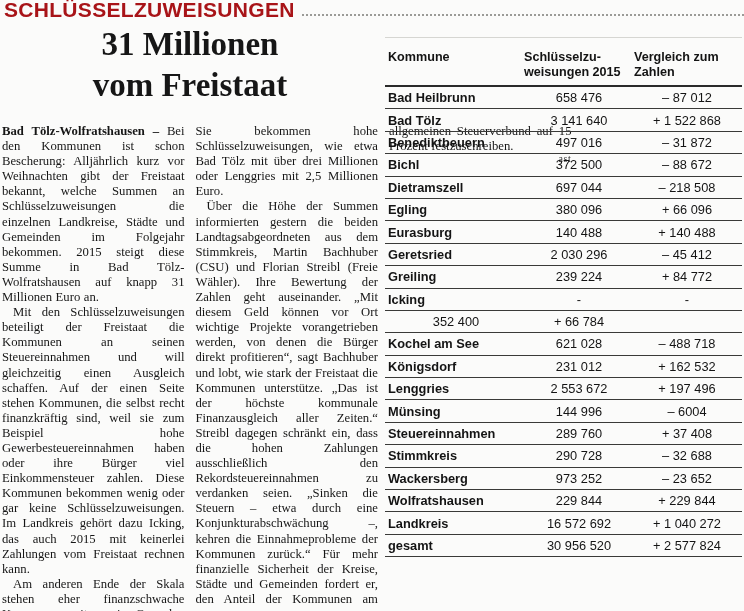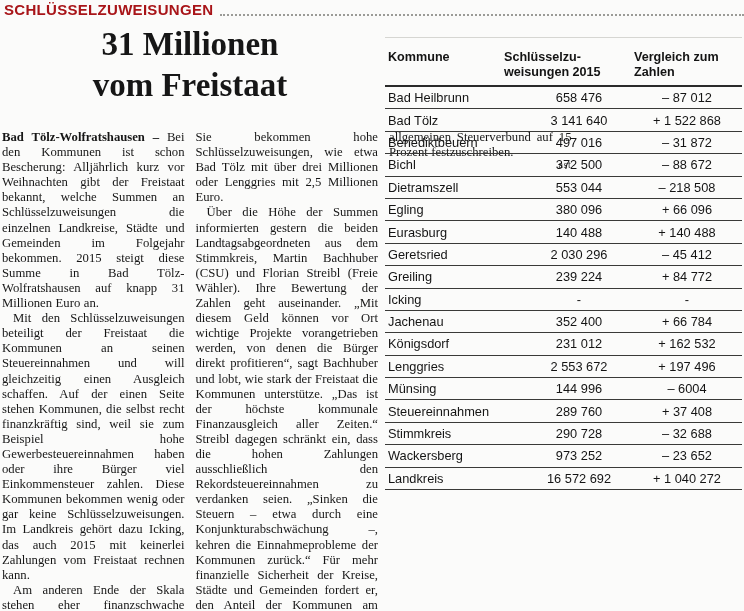--- a/index.html
+++ b/index.html
@@ -2,43 +2,43 @@
 <html><head>
 <meta charset="utf-8">
 <style>
   * { margin:0; padding:0; box-sizing:border-box; }
   html,body { width:744px; height:611px; }
   body { background:#fbfbfa; font-family:"Liberation Sans", sans-serif; color:#141414; overflow:hidden; }
   .page { position:relative; width:744px; height:611px; }
 
   
   .kicker-row { position:absolute; left:4px; top:1px; right:0; display:flex; align-items:flex-end; height:18px; }
-  .kicker { font-family:"Liberation Sans", sans-serif; font-weight:700; font-size:15px; letter-spacing:.3px; color:#a81418; line-height:18px; white-space:nowrap; }
+  .kicker { font-family:"Liberation Sans", sans-serif; font-weight:700; font-size:21px; letter-spacing:.3px; color:#a81418; line-height:18px; white-space:nowrap; }
   .dotted-rule { flex:1; border-top:2px dotted #9b9b97; margin-left:7px; margin-bottom:3px; height:0; }
 
   
   .article { position:absolute; left:2px; top:24px; width:376px; }
-  .headline { font-family:"Liberation Serif", serif; font-weight:700; color:#161616; text-align:center; font-size:33px; line-height:41px; margin-bottom:24px; }
+  .headline { font-family:"Liberation Serif", serif; font-weight:700; color:#161616; text-align:center; font-size:33px; line-height:41px; margin-bottom:18px; }
   .headline .hl { display:block; }
   .article-body { height:506px; column-count:2; column-gap:11px; column-fill:auto;
     font-family:"Liberation Serif", serif; font-size:12.7px; line-height:15.1px;
     text-align:justify; color:#161616; word-spacing:.4px; }
   .article-body p { margin:0; }
   .article-body p + p { text-indent:11px; }
   .dateline { font-weight:700; }
   .byline { float:right; font-size:10px; letter-spacing:.6px; color:#333; margin-top:12px; }
 
   
   .alloc-table { position:absolute; left:385px; top:37px; width:357px; border-top:1px solid #d6d6d2; }
   .thead { display:grid; grid-template-columns:1fr 110px 106px; align-items:start; padding:12px 2px 5px 3px;
-    border-bottom:2px solid #2a2a2a; font-weight:700; font-size:12.6px; line-height:15px;gap:20px; }
+    border-bottom:2px solid #2a2a2a; font-weight:700; font-size:12.6px; line-height:15px; }
   .thead .hcell span { display:block; }
   .trow { display:grid; grid-template-columns:1fr 110px 106px; align-items:center; height:22.4px;
     border-bottom:1px solid #3a3a38; padding:0 2px 0 3px; font-size:12.8px; }
-  .tc.name { font-weight:400; white-space:nowrap; }
+  .tc.name { font-weight:700; white-space:nowrap; }
   .tc.num { text-align:center; white-space:nowrap; font-weight:400; }
 </style>
 </head>
 <body>
 
 <div class="page">
 
   <header class="kicker-row">
     <span class="kicker">SCHLÜSSELZUWEISUNGEN</span>
     <span class="dotted-rule"></span>
@@ -85,21 +85,21 @@
           <div class="tc num">497 016</div>
           <div class="tc num">– 31 872</div>
         </div>
         <div class="trow">
           <div class="tc name">Bichl</div>
           <div class="tc num">372 500</div>
           <div class="tc num">– 88 672</div>
         </div>
         <div class="trow">
           <div class="tc name">Dietramszell</div>
-          <div class="tc num">553 044</div>
+          <div class="tc num">697 044</div>
           <div class="tc num">– 218 508</div>
         </div>
         <div class="trow">
           <div class="tc name">Egling</div>
           <div class="tc num">380 096</div>
           <div class="tc num">+ 66 096</div>
         </div>
         <div class="trow">
           <div class="tc name">Eurasburg</div>
           <div class="tc num">140 488</div>
@@ -114,23 +114,27 @@
           <div class="tc name">Greiling</div>
           <div class="tc num">239 224</div>
           <div class="tc num">+ 84 772</div>
         </div>
         <div class="trow">
           <div class="tc name">Icking</div>
           <div class="tc num">-</div>
           <div class="tc num">-</div>
         </div>
         <div class="trow">
-          <div class="tc name">Jachenau</div>
           <div class="tc num">352 400</div>
           <div class="tc num">+ 66 784</div>
+        </div>
+        <div class="trow">
+          <div class="tc name">Kochel am See</div>
+          <div class="tc num">621 028</div>
+          <div class="tc num">– 488 718</div>
         </div>
         <div class="trow">
           <div class="tc name">Königsdorf</div>
           <div class="tc num">231 012</div>
           <div class="tc num">+ 162 532</div>
         </div>
         <div class="trow">
           <div class="tc name">Lenggries</div>
           <div class="tc num">2 553 672</div>
           <div class="tc num">+ 197 496</div>
@@ -149,20 +153,30 @@
           <div class="tc name">Stimmkreis</div>
           <div class="tc num">290 728</div>
           <div class="tc num">– 32 688</div>
         </div>
         <div class="trow">
           <div class="tc name">Wackersberg</div>
           <div class="tc num">973 252</div>
           <div class="tc num">– 23 652</div>
         </div>
         <div class="trow">
+          <div class="tc name">Wolfratshausen</div>
+          <div class="tc num">229 844</div>
+          <div class="tc num">+ 229 844</div>
+        </div>
+        <div class="trow">
           <div class="tc name">Landkreis</div>
           <div class="tc num">16 572 692</div>
           <div class="tc num">+ 1 040 272</div>
+        </div>
+        <div class="trow">
+          <div class="tc name">gesamt</div>
+          <div class="tc num">30 956 520</div>
+          <div class="tc num">+ 2 577 824</div>
         </div>
       </div>
   </aside>
 
 </div>
 
 </body></html>

